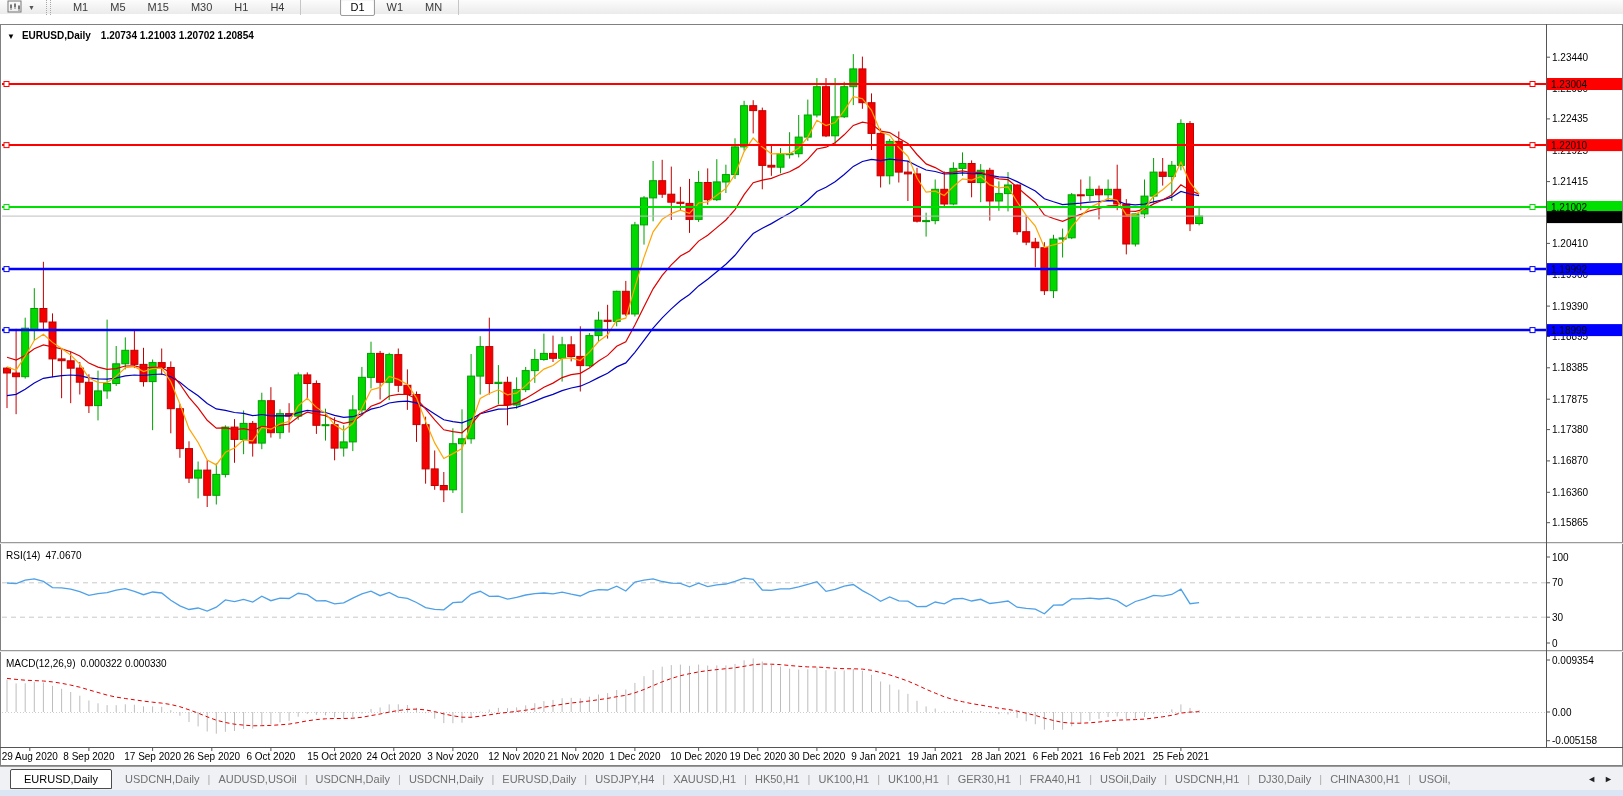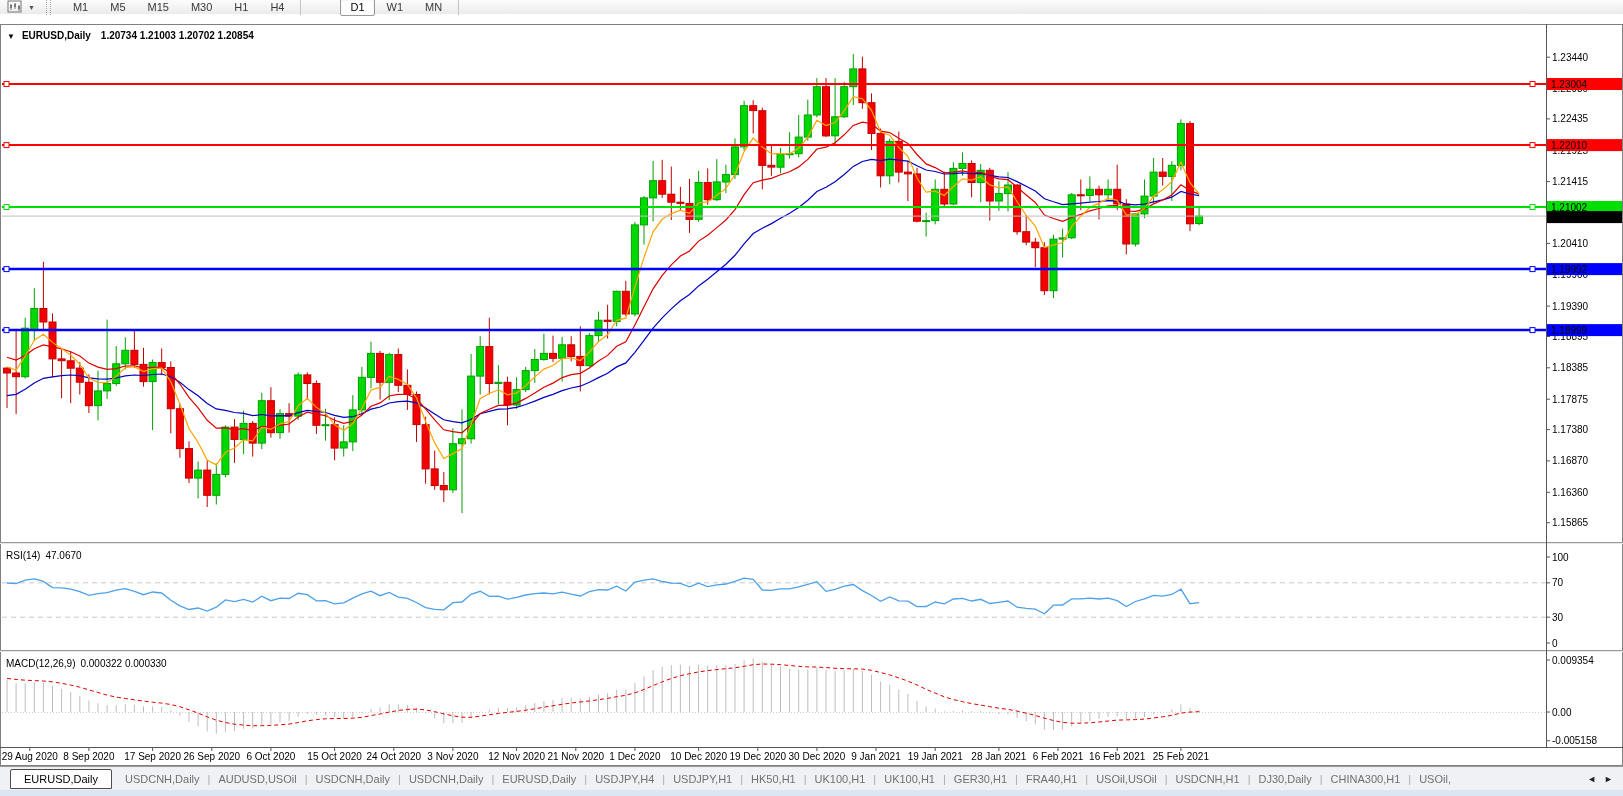--- a/index.html
+++ b/index.html
@@ -632,33 +632,33 @@
         <span class="tab">AUDUSD,USOil</span>
         <span class="tabdiv">|</span>
         <span class="tab">USDCNH,Daily</span>
         <span class="tabdiv">|</span>
         <span class="tab">USDCNH,Daily</span>
         <span class="tabdiv">|</span>
         <span class="tab">EURUSD,Daily</span>
         <span class="tabdiv">|</span>
         <span class="tab">USDJPY,H4</span>
         <span class="tabdiv">|</span>
-        <span class="tab">USDJPY,H1</span>
+        <span class="tab">XAUUSD,H1</span>
         <span class="tabdiv">|</span>
         <span class="tab">HK50,H1</span>
         <span class="tabdiv">|</span>
         <span class="tab">UK100,H1</span>
         <span class="tabdiv">|</span>
         <span class="tab">UK100,H1</span>
         <span class="tabdiv">|</span>
         <span class="tab">GER30,H1</span>
         <span class="tabdiv">|</span>
         <span class="tab">FRA40,H1</span>
         <span class="tabdiv">|</span>
-        <span class="tab">USOil,USOil</span>
+        <span class="tab">USOil,Daily</span>
         <span class="tabdiv">|</span>
         <span class="tab">USDCNH,H1</span>
         <span class="tabdiv">|</span>
         <span class="tab">DJ30,Daily</span>
         <span class="tabdiv">|</span>
         <span class="tab">CHINA300,H1</span>
         <span class="tabdiv">|</span>
         <span class="tab">USOil,</span>
       </div>
     <div class="tabnav">

